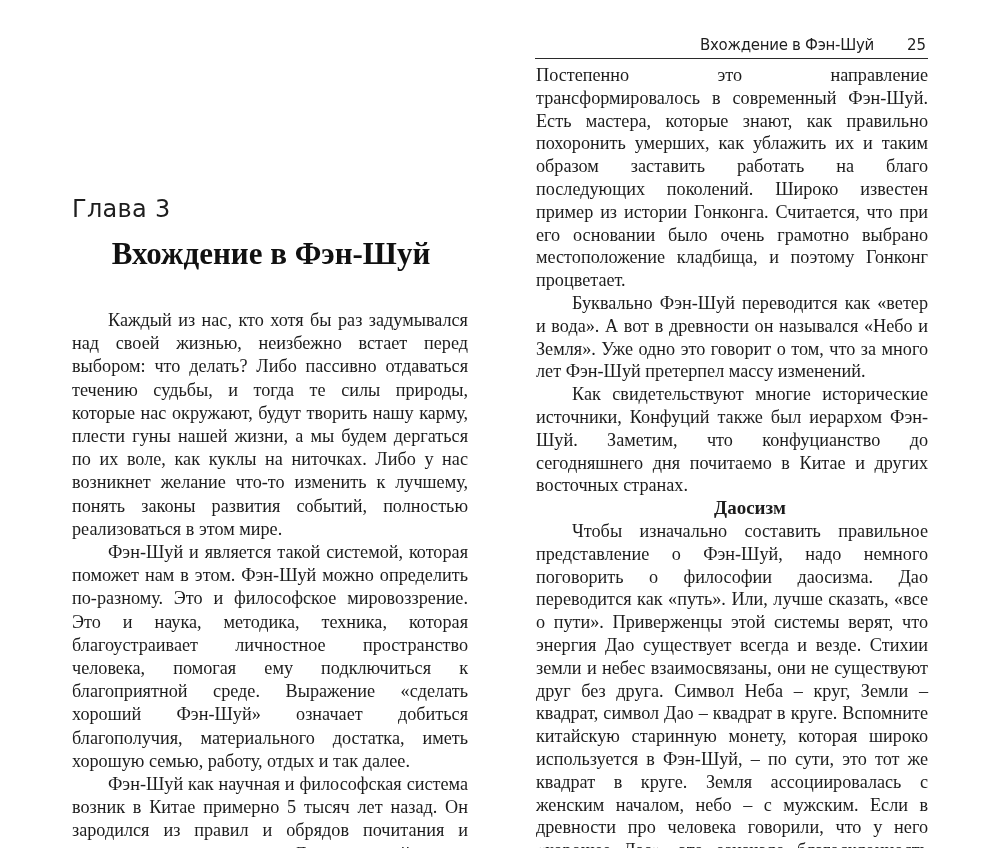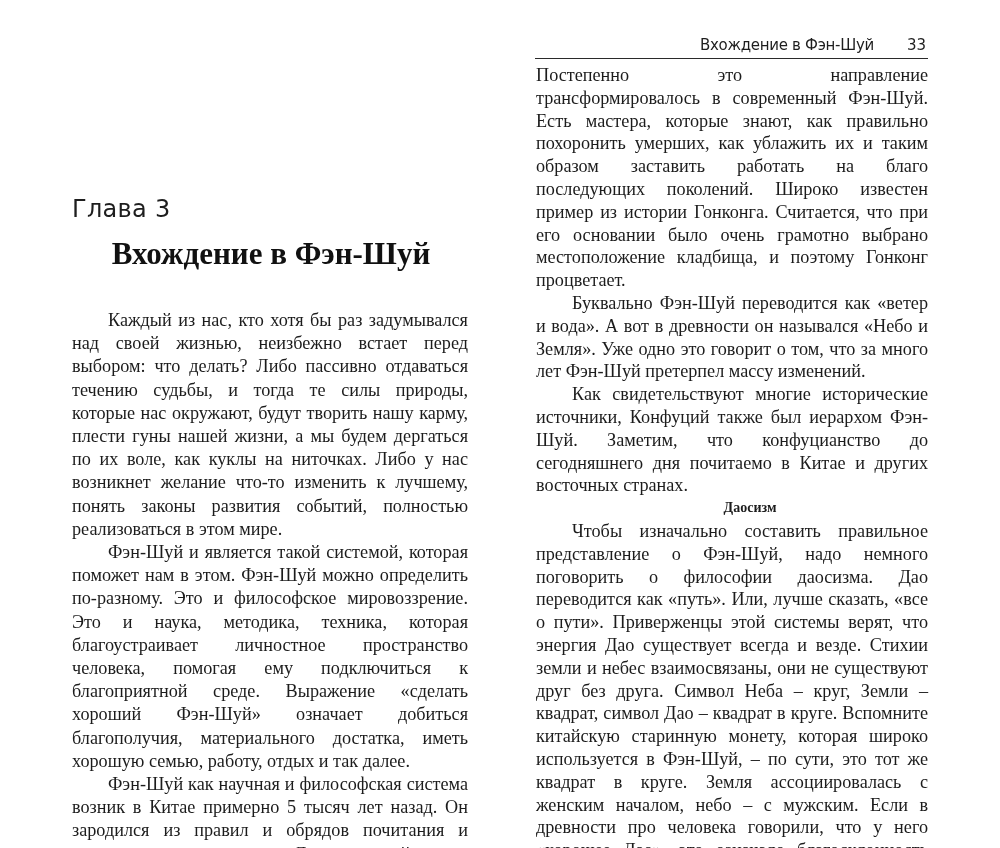--- a/index.html
+++ b/index.html
@@ -32,40 +32,40 @@
   .running-header {
     position: absolute; left: 35px; width: 393px; top: 32px; height: 26px;
     border-bottom: 1.5px solid #2a2a2a;
     font-family: "DejaVu Sans", sans-serif; font-size: 15px; color: #1e1e1e;
   }
   .running-title { position: absolute; right: 54px; top: 4px; letter-spacing: -0.3px; }
   .page-number { position: absolute; right: 2px; top: 4px; }
 
   .section-heading {
     margin: 20px 0 19px 0; text-align: center; text-indent: 0;
-    font-family: "Liberation Serif", serif; font-weight: bold; font-size: 14px;
+    font-family: "Liberation Serif", serif; font-weight: bold; font-size: 19px;
   }
 </style>
 </head>
 <body>
 
 <div class="page page-left">
   <div class="chapter-label">Глава 3</div>
   <div class="chapter-title">Вхождение в Фэн-Шуй</div>
   <div class="col col-left">
     <p>Каждый из нас, кто хотя бы раз задумывался над своей жизнью, неизбежно встает перед выбором: что делать? Либо пассивно отдаваться течению судьбы, и тогда те силы природы, которые нас окружают, будут творить нашу карму, плести гуны нашей жизни, а мы будем дергаться по их воле, как куклы на ниточках. Либо у нас возникнет желание что-то изменить к лучшему, понять законы развития событий, полностью реализоваться в этом мире.</p>
     <p>Фэн-Шуй и является такой системой, которая поможет нам в этом. Фэн-Шуй можно определить по-разному. Это и философское мировоззрение. Это и наука, методика, техника, которая благоустраивает личностное пространство человека, помогая ему подключиться к благоприятной среде. Выражение «сделать хороший Фэн-Шуй» означает добиться благополучия, материального достатка, иметь хорошую семью, работу, отдых и так далее.</p>
     <p>Фэн-Шуй как научная и философская система возник в Китае примерно 5 тысяч лет назад. Он зародился из правил и обрядов почитания и поклонения духам предков. Древние китайцы, как и многие другие народы, верили, что можно общаться с душами умерших и если делать это правильно, они будут помогать своим потомкам в их земной жизни. Китайцы считали, что души почивших предков сильнее живущих на земле.</p>
   </div>
 </div>
 
 <div class="page page-right">
   <div class="running-header">
     <span class="running-title">Вхождение в Фэн-Шуй</span>
-    <span class="page-number">33</span>
+    <span class="page-number">25</span>
   </div>
   <div class="col col-right">
     <p class="noindent">Постепенно это направление трансформировалось в современный Фэн-Шуй. Есть мастера, которые знают, как правильно похоронить умерших, как ублажить их и таким образом заставить работать на благо последующих поколений. Широко известен пример из истории Гонконга. Считается, что при его основании было очень грамотно выбрано местоположение кладбища, и поэтому Гонконг процветает.</p>
     <p>Буквально Фэн-Шуй переводится как «ветер и вода». А вот в древности он назывался «Небо и Земля». Уже одно это говорит о том, что за много лет Фэн-Шуй претерпел массу изменений.</p>
     <p>Как свидетельствуют многие исторические источники, Конфуций также был иерархом Фэн-Шуй. Заметим, что конфуцианство до сегодняшнего дня почитаемо в Китае и других восточных странах.</p>
     <p class="section-heading">Даосизм</p>
     <p>Чтобы изначально составить правильное представление о Фэн-Шуй, надо немного поговорить о философии даосизма. Дао переводится как «путь». Или, лучше сказать, «все о пути». Приверженцы этой системы верят, что энергия Дао существует всегда и везде. Стихии земли и небес взаимосвязаны, они не существуют друг без друга. Символ Неба – круг, Земли – квадрат, символ Дао – квадрат в круге. Вспомните китайскую старинную монету, которая широко используется в Фэн-Шуй, – по сути, это тот же квадрат в круге. Земля ассоциировалась с женским началом, небо – с мужским. Если в древности про человека говорили, что у него «хорошее Дао», это означало благосклонность небес, приближение к небесам. «Плохое Дао» означало близость к земле, приземление. Заметьте, речь не шла о проклятии, наказании и тому подобным вещам, как в других религиях. Таких понятий в даосизме не существовало. Есть просто движение в этом мире, путь, который в определенные</p>
   </div>
 </div>
 

